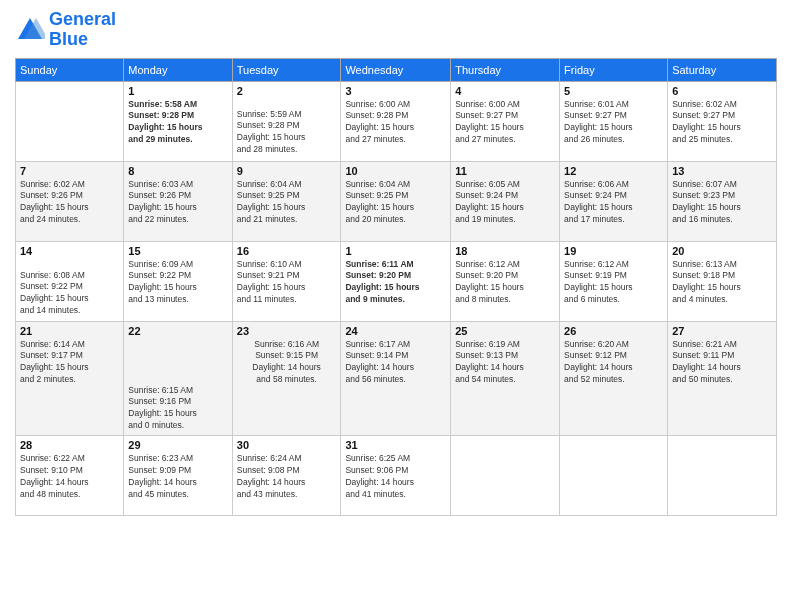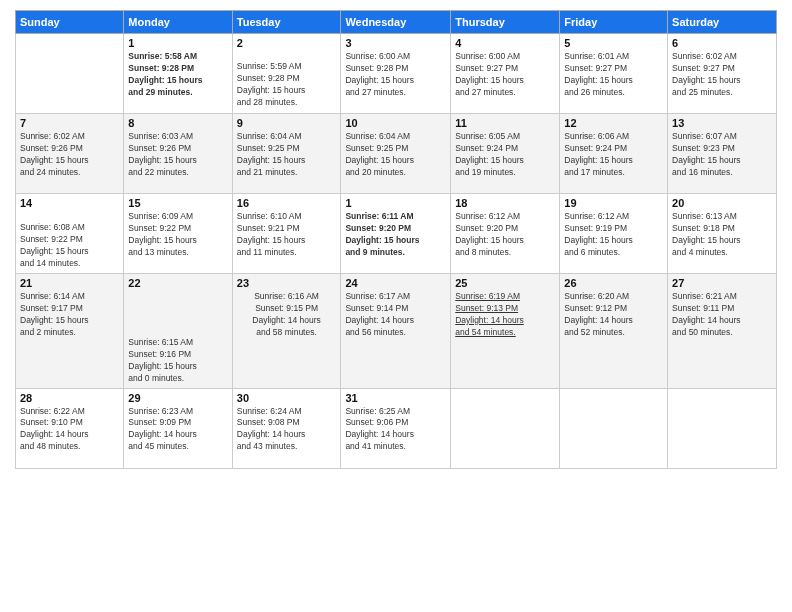--- a/index.html
+++ b/index.html
@@ -56,21 +56,21 @@
       width: 100%;
       border-collapse: collapse;
       font-size: 9.5px;
     }
     thead tr th {
       background-color: #1a73e8;
       color: #fff;
       padding: 5px 4px;
       text-align: left;
       font-size: 11px;
-      font-weight: bold;
+      font-weight: normal;
       border: 1px solid #aaa;
     }
     tbody tr td {
       border: 1px solid #ccc;
       vertical-align: top;
       padding: 3px 4px;
       height: 80px;
       width: 113px;
     }
     tbody tr td.empty {
@@ -95,20 +95,36 @@
       background-color: #f3f3f3;
     }
     tbody tr td.empty {
       background-color: inherit;
     }
   </style>
 </head>
 <body>
 
 <div class="page">
+  <div class="header">
+    <div class="logo">
+      <svg class="logo-icon" viewBox="0 0 40 40">
+        <polygon points="20,4 36,32 4,32" fill="#1a73e8"></polygon>
+        <polygon points="28,4 44,32 12,32" fill="#4a90d9" opacity="0.5"></polygon>
+      </svg>
+      <div class="logo-text">
+        <div><span>General</span></div>
+        <div style="color:#1a73e8;">Blue</div>
+      </div>
+    </div>
+    <div class="title-block">
+      <div class="month-title"></div>
+      <div class="location"></div>
+    </div>
+  </div>
 
   <table>
     <thead>
       <tr id="col-headers">
           <th>Sunday</th>
           <th>Monday</th>
           <th>Tuesday</th>
           <th>Wednesday</th>
           <th>Thursday</th>
           <th>Friday</th>
@@ -287,21 +303,21 @@
           </td>
           <td>
             <span class="day-num">24</span>
             <div class="day-info" style="white-space: pre-line;">Sunrise: 6:17 AM
 Sunset: 9:14 PM
 Daylight: 14 hours
 and 56 minutes.</div>
           </td>
           <td>
             <span class="day-num">25</span>
-            <div class="day-info" style="white-space: pre-line; text-decoration: underline;">Sunrise: 6:19 AM
+            <div class="day-info" style="white-space: pre-line;">Sunrise: 6:19 AM
 Sunset: 9:13 PM
 Daylight: 14 hours
 and 54 minutes.</div>
           </td>
           <td>
             <span class="day-num">26</span>
             <div class="day-info" style="white-space: pre-line;">Sunrise: 6:20 AM
 Sunset: 9:12 PM
 Daylight: 14 hours
 and 52 minutes.</div>

